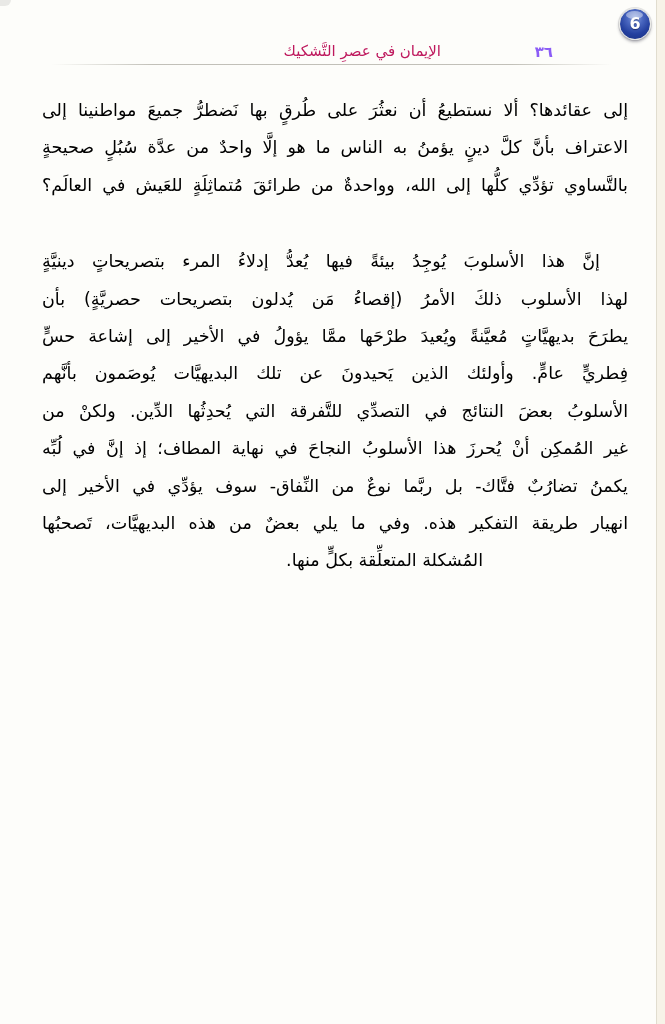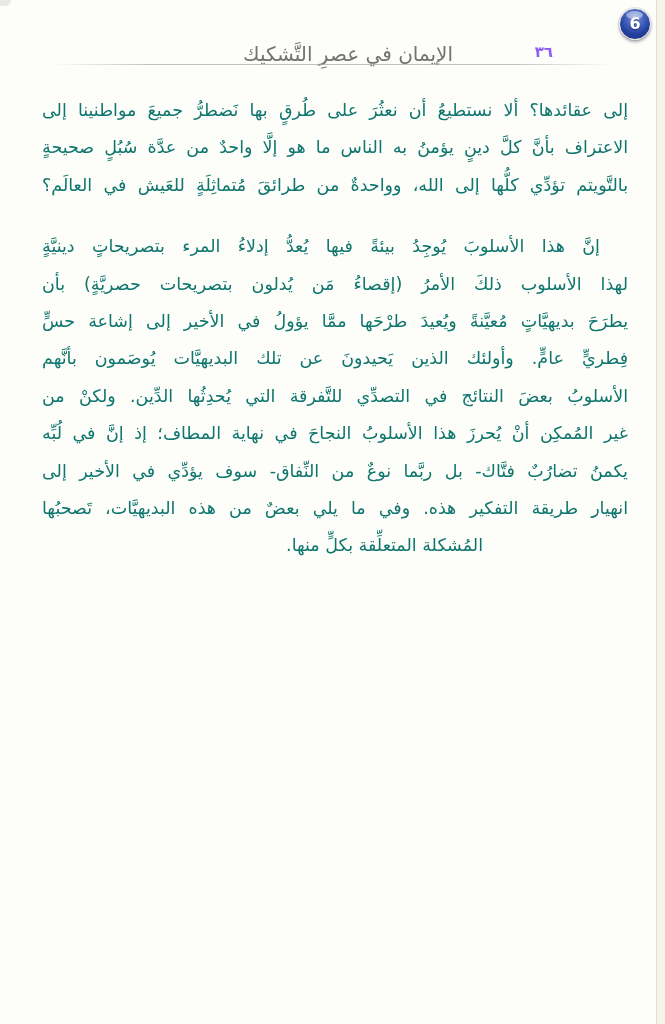--- a/index.html
+++ b/index.html
@@ -40,42 +40,42 @@
     width:17px; height:8px; border-radius:50%;
     background:rgba(255,255,255,.42);
   }
   .badge-num {
     color:#ffffff; font-size:16px; font-weight:bold; line-height:1;
     text-shadow:0 1px 1px rgba(0,0,40,.45);
     position:relative; z-index:1;
   }
   
   .header-title {
-    position:absolute; top:42px; right:212px;
-    font-size:20px; color:#737373; white-space:nowrap;
+    position:absolute; top:42px; right:224px;
+    font-size:15px; color:#be185d; white-space:nowrap;
   }
   .page-num {
     position:absolute; top:43px; right:112px;
     font-size:15px; font-weight:bold; color:#8b5cf6;
   }
   .header-rule {
     position:absolute; top:64px; left:52px; width:560px; height:1px;
     background:linear-gradient(to right,
       rgba(185,183,172,0), rgba(168,166,156,.7) 18%,
       rgba(168,166,156,.7) 82%, rgba(185,183,172,0));
   }
   
   .text-block {
     position:absolute; top:92px; right:37px; width:586px;
-    color:#0f766e;
+    color:#000000;
     font-size:17.5px;
     line-height:37.4px;
   }
   .para { margin:0; padding:0; }
-  .para + .para { margin-top:24px; }
+  .para + .para { margin-top:39px; }
   .line {
     text-align:justify;
     text-align-last:justify;
     text-justify:inter-word;
   }
   .line.indent { padding-right:28px; }
   .line.endline {
     text-align:center;
     text-align-last:right;
     padding-right:145px;
@@ -94,21 +94,21 @@
 
   <div class="header-title">الإيمان في عصرِ التَّشكيك</div>
   <div class="page-num">٣٦</div>
   <div class="header-rule"></div>
 
   <div class="text-block">
 
     <div class="para">
       <div class="line">إلى عقائدها؟ ألا نستطيعُ أن نعثُرَ على طُرقٍ بها نَضطرُّ جميعَ مواطنينا إلى</div>
       <div class="line">الاعتراف بأنَّ كلَّ دينٍ يؤمنُ به الناس ما هو إلَّا واحدٌ من عدَّة سُبُلٍ صحيحةٍ</div>
-      <div class="line">بالتَّويتم تؤدِّي كلُّها إلى الله، وواحدةٌ من طرائقَ مُتماثِلَةٍ للعَيش في العالَم؟</div>
+      <div class="line">بالتَّساوي تؤدِّي كلُّها إلى الله، وواحدةٌ من طرائقَ مُتماثِلَةٍ للعَيش في العالَم؟</div>
     </div>
 
     <div class="para">
       <div class="line indent">إنَّ هذا الأسلوبَ يُوجِدُ بيئةً فيها يُعدُّ إدلاءُ المرء بتصريحاتٍ دينيَّةٍ</div>
       <div class="line">لهذا الأسلوب ذلكَ الأمرُ (إقصاءُ مَن يُدلون بتصريحات حصريَّةٍ) بأن</div>
       <div class="line">يطرَحَ بديهيَّاتٍ مُعيَّنةً ويُعيدَ طرْحَها ممَّا يؤولُ في الأخير إلى إشاعة حسٍّ</div>
       <div class="line">فِطريٍّ عامٍّ. وأولئك الذين يَحيدونَ عن تلك البديهيَّات يُوصَمون بأنَّهم</div>
       <div class="line">الأسلوبُ بعضَ النتائج في التصدِّي للتَّفرقة التي يُحدِثُها الدِّين. ولكنْ من</div>
       <div class="line">غير المُمكِن أنْ يُحرزَ هذا الأسلوبُ النجاحَ في نهاية المطاف؛ إذ إنَّ في لُبِّه</div>
       <div class="line">يكمنُ تضارُبٌ فتَّاك- بل ربَّما نوعٌ من النِّفاق- سوف يؤدِّي في الأخير إلى</div>

